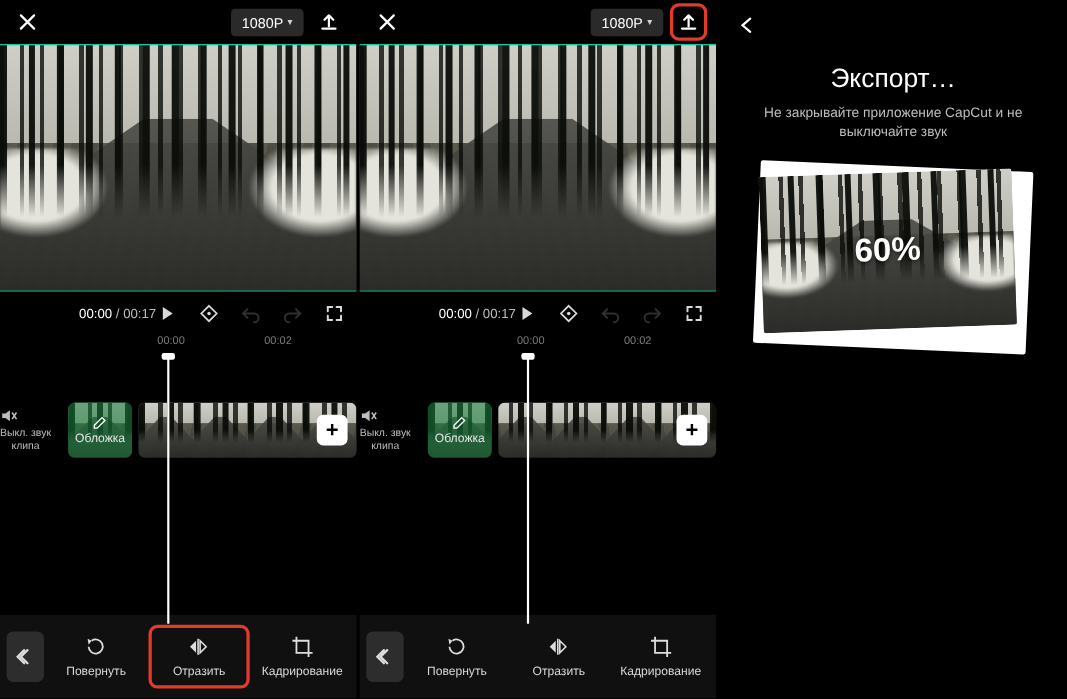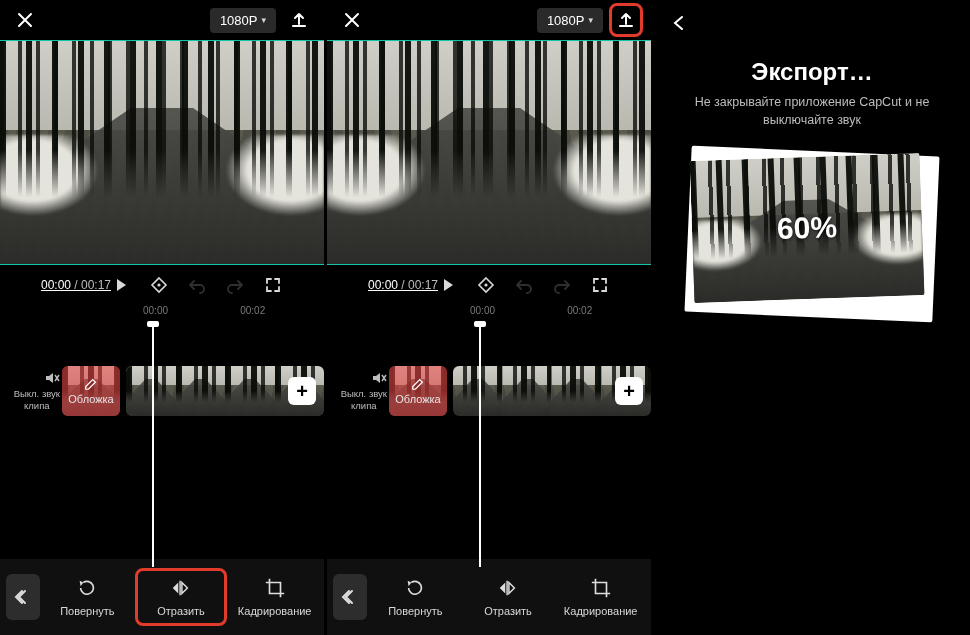--- a/index.html
+++ b/index.html
@@ -97,48 +97,47 @@
       repeating-linear-gradient(90deg, rgba(10,12,8,.8) 0 4px, transparent 4px 18px);
     mask: linear-gradient(#000 0 70%, transparent 100%);
     -webkit-mask: linear-gradient(#000 0 70%, transparent 100%);
   }
   .trees.right-heavy { transform: scaleX(-1); }
   .mirror { transform: scaleX(-1); }
 
   
   .transport {
     height:40px;
-    display:flex; align-items:center; justify-content:center;
+    display:flex; align-items:center; justify-content:flex-end;
     padding:0 10px;
     font-size:12px;
-    text-decoration:underline;
   }
   .time { color:#bdbdbd; }
   .time .cur { color:#fff; }
   .tbtns { display:flex; align-items:center; gap:18px; }
   .tbtn { width:20px; height:20px; display:flex; align-items:center; justify-content:center; opacity:.85; cursor:pointer;}
   .tbtn.dim { opacity:.35; }
 
   
   .ruler { height:18px; position:relative; font-size:10px; color:#7a7a7a;}
   .tick { position:absolute; top:0; transform:translateX(-50%); }
 
   
   .timeline {
     flex:0 0 96px;
     position:relative;
     margin-top:28px;
   }
   .tl-row { position:absolute; top:12px; left:0; right:0; height:56px; display:flex; align-items:center;}
   .mute-box {
     width:60px; text-align:center; font-size:9.5px; color:#bdbdbd; line-height:1.25;
-    display:flex; flex-direction:column; align-items:flex-end; gap:2px;
+    display:flex; flex-direction:column; align-items:flex-start; gap:2px;
   }
   .cover-box {
-    width:58px; height:50px; border-radius:6px; background:#ef4444; position:relative;
+    width:58px; height:50px; border-radius:6px; background:#15803d; position:relative;
     display:flex; align-items:center; justify-content:center;
     font-size:11px; color:#e6e6e6; overflow:hidden;
     margin-left:2px; cursor:pointer;
   }
   .cover-box .mini { position:absolute; inset:0; opacity:.45;}
   .cover-box .ol { position:relative; display:flex; flex-direction:column; align-items:center; gap:2px;}
   .strip {
     height:50px; flex:1; margin-left:6px; border-radius:6px; position:relative; overflow:hidden;
     display:flex;
   }
@@ -185,21 +184,21 @@
   
   .mini .sky{height:38%}
   .mini .ground{top:38%}
   .mini .road{height:75%}
   .mini .trees{bottom:28%}
 
   
   .pane3 .topbar3 { height:46px; display:flex; align-items:center; padding:0 10px;}
   .backarrow { width:30px; height:30px; display:flex; align-items:center; justify-content:center; cursor:pointer;}
   .export-head { text-align:center; margin-top:12px;}
-  .export-head h1 { font-size:24px; font-weight:700;}
+  .export-head h1 { font-size:24px; font-weight:400;}
   .export-head p { font-size:12.5px; color:#bdbdbd; margin-top:8px; padding:0 24px; line-height:1.4;}
   .export-card {
     margin:22px auto 0; width:248px; height:166px; position:relative;
   }
   .export-card .white { position:absolute; inset:0; background:#fff; transform: rotate(2.5deg); border-radius:2px;}
   .export-card .shot { position:absolute; inset:6px 14px 18px 4px; transform: rotate(-2deg); overflow:hidden; border-radius:2px;}
   .export-card .pct {
     position:absolute; inset:0; display:flex; align-items:center; justify-content:center;
     font-size:30px; font-weight:800; text-shadow:0 1px 4px rgba(0,0,0,.7);
   }

